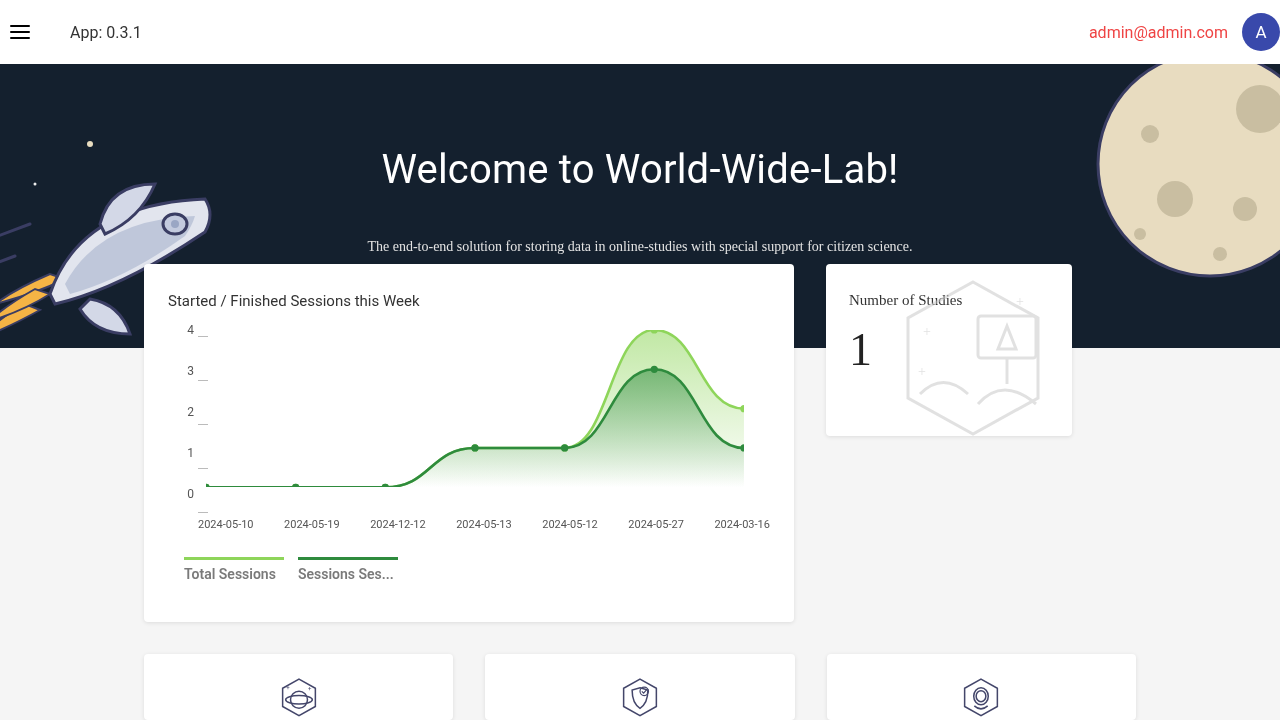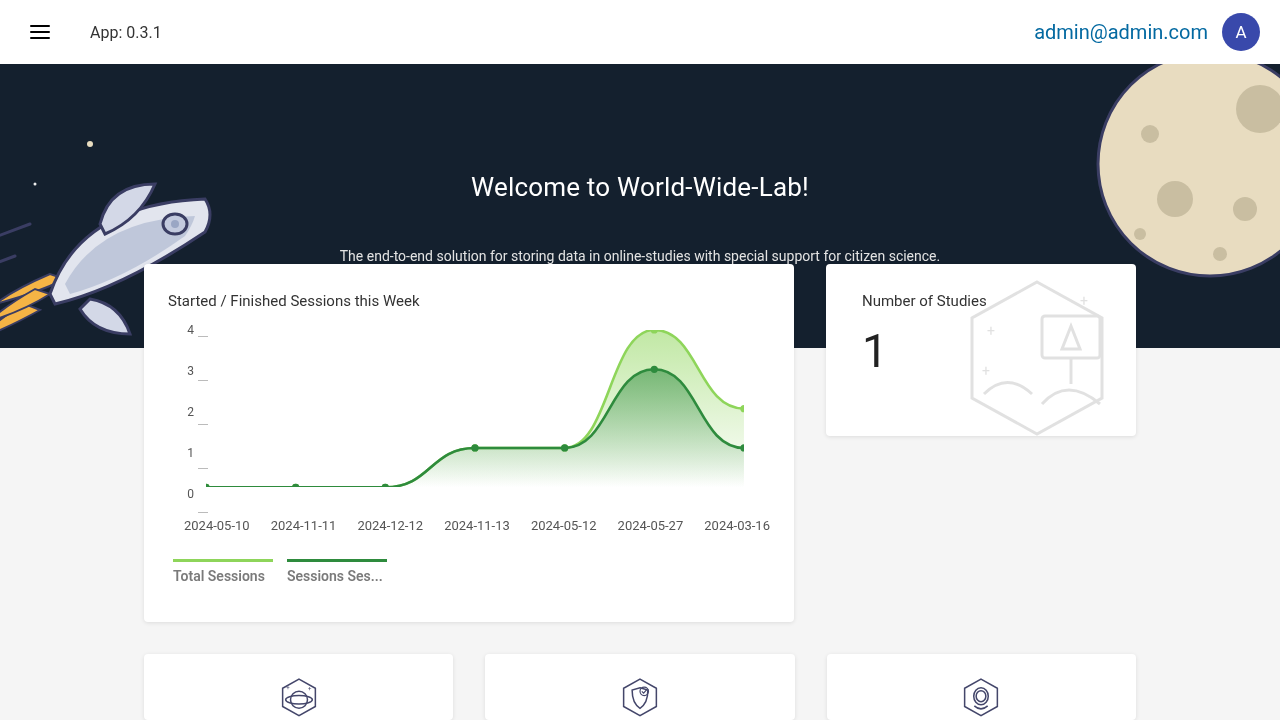--- a/index.html
+++ b/index.html
@@ -10,21 +10,21 @@
       height: 720px;
       overflow: hidden;
     }
 
     
     .header {
       height: 64px;
       background: #fff;
       display: flex;
       align-items: center;
-      padding: 0 20px;
+      padding: 0 0;
       position: relative;
       z-index: 10;
     }
     .menu-btn {
       width: 40px;
       height: 40px;
       display: flex;
       align-items: center;
       justify-content: center;
       cursor: pointer;
@@ -48,22 +48,22 @@
       font-size: 16px;
       color: #333;
     }
     .header-right {
       margin-left: auto;
       display: flex;
       align-items: center;
       gap: 14px;
     }
     .user-email {
-      font-size: 20px;
-      color: #0369a1;
+      font-size: 16px;
+      color: #ef4444;
       margin-left: 44px;
     }
     .avatar {
       width: 38px;
       height: 38px;
       border-radius: 50%;
       background: #3949ab;
       color: #fff;
       display: flex;
       align-items: center;
@@ -75,29 +75,30 @@
     
     .hero {
       background: #14202e;
       height: 284px;
       position: relative;
       overflow: visible;
       color: #fff;
       text-align: center;
     }
     .hero-title {
-      font-size: 26px;
+      font-size: 40px;
       font-weight: 400;
-      padding-top: 108px;
+      padding-top: 82px;
       letter-spacing: 0.2px;
     }
     .hero-sub {
       font-size: 14px;
       margin-top: 46px;
       color: #e3e3e3;
+      font-family: Liberation Serif, serif;
     }
 
     
     .rocket {
       position: absolute;
       left: -20px;
       top: 60px;
       width: 280px;
       height: 240px;
       pointer-events: none;
@@ -135,25 +136,26 @@
       padding: 28px 24px 20px 24px;
       position: relative;
     }
     .card-chart .card-title {
       font-size: 15px;
       color: #333;
       margin-bottom: 26px;
     }
 
     .card-studies {
-      width: 310px;
+      width: 246px;
       height: 172px;
-      padding: 28px 36px;
+      padding: 28px 23px;
       position: relative;
       overflow: hidden;
+      font-family: Liberation Serif, serif;
     }
     .card-studies .card-title {
       font-size: 15px;
       color: #333;
     }
     .card-studies .big-number {
       font-size: 46px;
       font-weight: 400;
       color: #222;
       margin-top: 14px;
@@ -195,39 +197,39 @@
     .ytick {
       position: absolute;
       width: 10px;
       height: 1px;
       background: #bbb;
       left: 28px;
     }
     .xlabels {
       display: flex;
       justify-content: space-between;
-      margin-left: 16px;
+      margin-left: 30px;
       margin-right: 0;
       margin-top: 6px;
-      font-size: 13px;
+      font-size: 11px;
       color: #555;
     }
     .chart-svg {
       position: absolute;
       left: 36px;
       right: 0;
       top: -6px;
       bottom: 18px;
     }
 
     .legend {
       display: flex;
       gap: 14px;
       margin-top: 18px;
-      margin-left: 5px;
+      margin-left: 16px;
     }
     .legend-item {
       font-size: 14px;
       font-weight: 600;
       color: #7a7a7a;
       padding-top: 8px;
     }
     .legend-swatch {
       display: block;
       width: 100px;
@@ -363,23 +365,23 @@
           <circle cx="173.3" cy="152" r="3.5" fill="#2e8b3d"></circle>
           <circle cx="260" cy="114" r="3.5" fill="#2e8b3d"></circle>
           <circle cx="346.7" cy="114" r="3.5" fill="#2e8b3d"></circle>
           <circle cx="433.3" cy="38" r="3.5" fill="#2e8b3d"></circle>
           <circle cx="520" cy="114" r="3.5" fill="#2e8b3d"></circle>
       </svg>
     </div>
 
     <div class="xlabels">
       <span>2024-05-10</span>
-      <span>2024-11-11</span>
+      <span>2024-05-19</span>
       <span>2024-12-12</span>
-      <span>2024-11-13</span>
+      <span>2024-05-13</span>
       <span>2024-05-12</span>
       <span>2024-05-27</span>
       <span>2024-03-16</span>
     </div>
 
     <div class="legend">
       <div class="legend-item a">
         <span class="legend-swatch"></span>
         <span>Total Sessions</span>
       </div>

